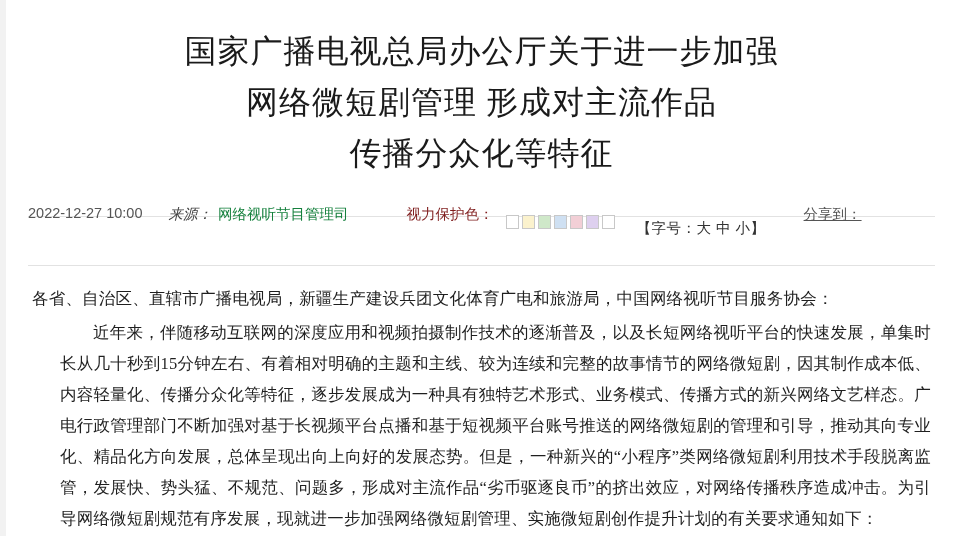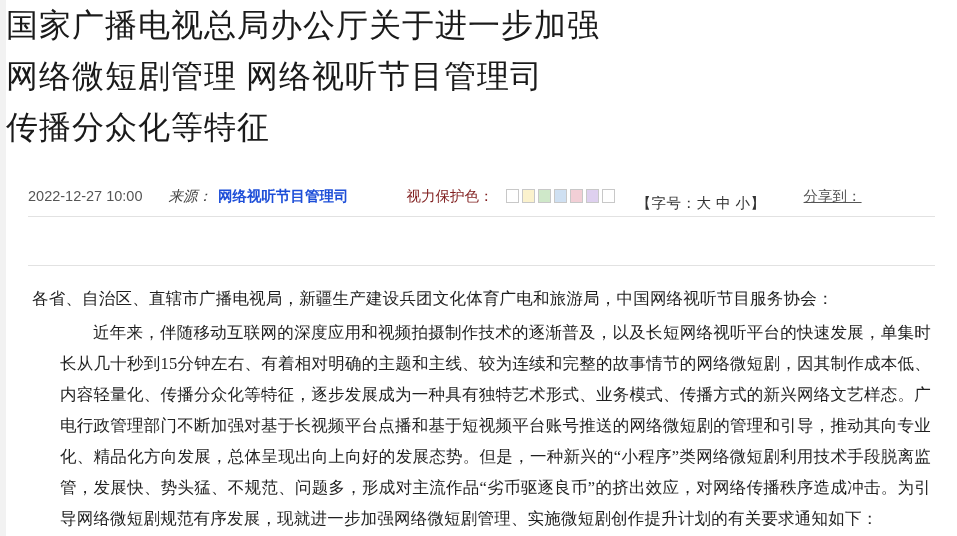--- a/index.html
+++ b/index.html
@@ -31,56 +31,55 @@
   }
   .content {
     position: absolute;
     left: 6px;
     top: 0;
     width: 951px;
     height: 536px;
     box-sizing: border-box;
   }
   .title-block {
-    text-align: left;
+    padding-top: 26px;
+    text-align: center;
   }
   .title-line {
     font-family: "Liberation Serif", serif;
     font-size: 32px;
     line-height: 51px;
     color: #1a1a1a;
     letter-spacing: 1px;
     font-weight: 500;
   }
   .meta-bar {
     position: relative;
     margin-top: 26px;
     height: 34px;
     padding: 0 22px 0 22px;
     box-sizing: border-box;
     font-size: 14.5px;
     color: #4a4a4a;
     display: flex;
-    align-items: center;
   }
   .meta-date {
     color: #555;
     margin-right: 26px;
     white-space: nowrap;
   }
   .meta-source-label {
     color: #404040;
     margin-right: 6px;
     white-space: nowrap;
     font-style: italic;
   }
   .meta-source-value {
-    color: #1d4ed8;
-    white-space: nowrap;
-    font-weight: bold;
+    color: #15803d;
+    white-space: nowrap;
   }
   .meta-spacer1 {
     width: 58px;
   }
   .eye-label {
     color: #7f1d1d;
     white-space: nowrap;
     margin-right: 12px;
   }
   .swatches {
@@ -154,21 +153,21 @@
 <body>
 
 <div class="page">
 
   <div class="left-gutter"></div>
 
   <div class="content">
 
     <div class="title-block">
       <div class="title-line">国家广播电视总局办公厅关于进一步加强</div>
-      <div class="title-line">网络微短剧管理 网络视听节目管理司</div>
+      <div class="title-line">网络微短剧管理 形成对主流作品</div>
       <div class="title-line">传播分众化等特征</div>
     </div>
 
     <div class="divider divider-top"></div>
 
     <div class="meta-bar">
       <span class="meta-date">2022-12-27 10:00</span>
       <span class="meta-source-label">来源：</span>
       <span class="meta-source-value">网络视听节目管理司</span>
 

